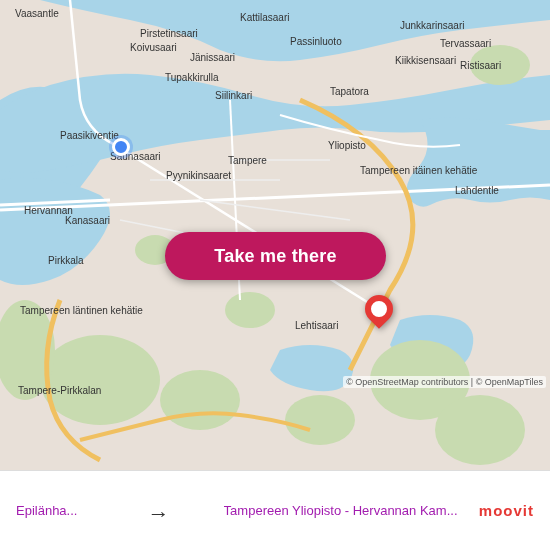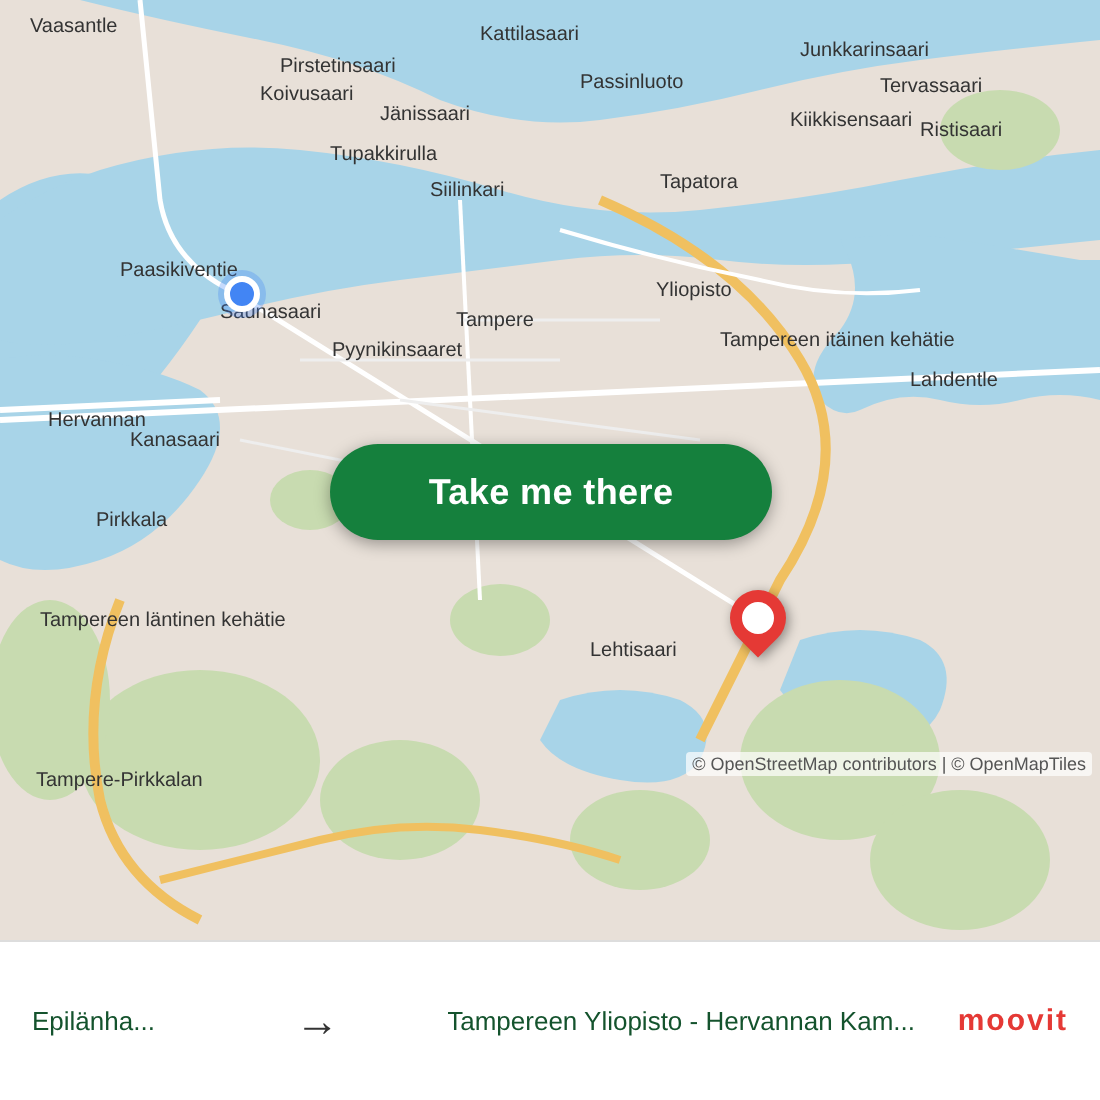--- a/index.html
+++ b/index.html
@@ -17,25 +17,25 @@
     .map-svg {
       position: absolute;
       inset: 0;
       width: 100%;
       height: 100%;
     }
 
     
     .take-me-there-btn {
       position: absolute;
-      top: 222px;
+      top: 232px;
       left: 165px;
       width: 221px;
       height: 48px;
-      background: #15803d;
+      background: #be185d;
       color: white;
       border: none;
       border-radius: 24px;
       font-size: 18px;
       font-weight: 600;
       cursor: pointer;
       box-shadow: 0 2px 8px rgba(0,0,0,0.35);
       letter-spacing: 0.2px;
     }
 
@@ -97,21 +97,21 @@
 
     .route-from {
       display: flex;
       flex-direction: column;
       min-width: 0;
       flex: 1;
     }
 
     .route-label {
       font-size: 13px;
-      color: #14532d;
+      color: #a21caf;
       white-space: nowrap;
       overflow: hidden;
       text-overflow: ellipsis;
     }
 
     .route-arrow {
       font-size: 22px;
       color: #333;
       padding: 0 10px;
       flex-shrink: 0;

